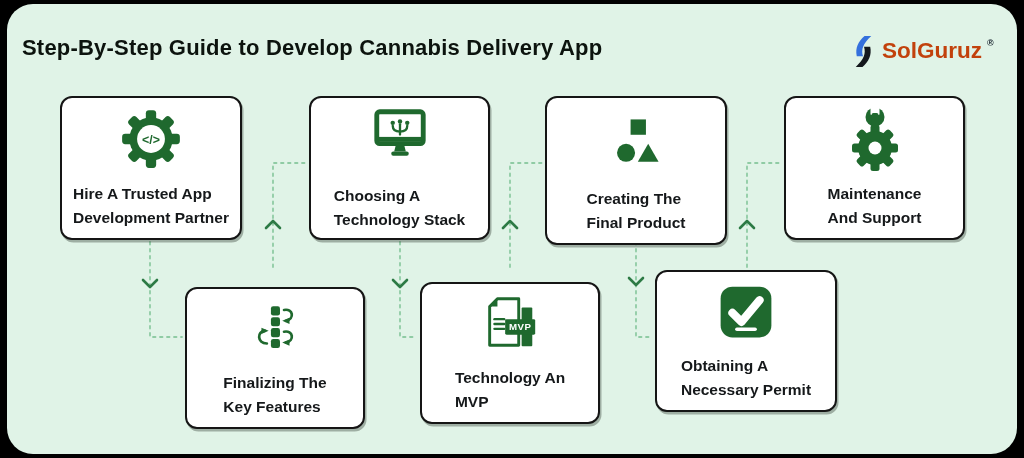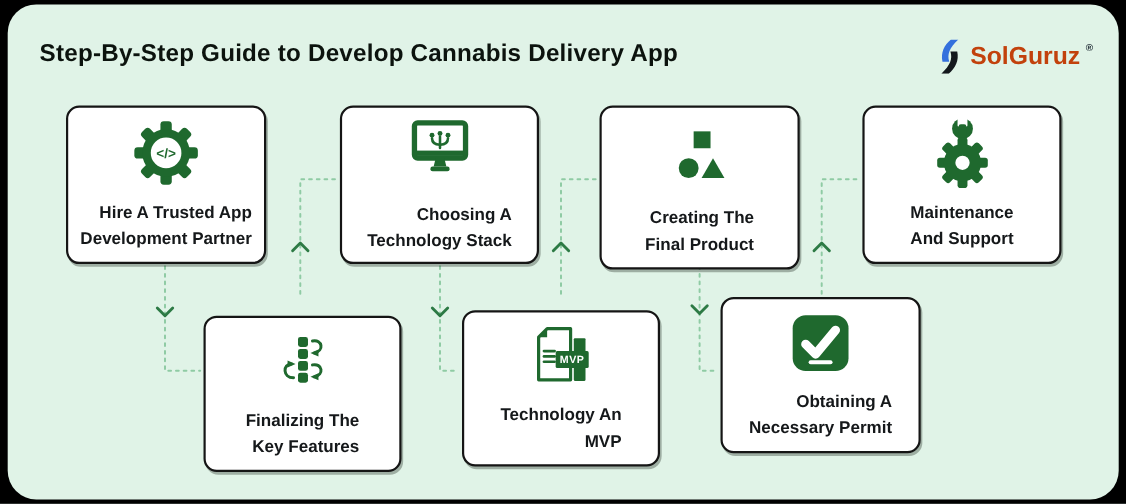--- a/index.html
+++ b/index.html
@@ -6,39 +6,39 @@
   body{
     width:1024px;height:458px;position:relative;background:#000;
     font-family:"Liberation Sans", sans-serif;overflow:hidden;
   }
   .panel{
     position:absolute;left:7px;top:4px;width:1010px;height:450px;
     background:#e0f3e7;border-radius:26px;
   }
   .stage{position:absolute;inset:0;}
   .page-title{
-    position:absolute;left:36px;top:35px;
+    position:absolute;left:22px;top:35px;
     font-size:22px;font-weight:bold;color:#0c130e;letter-spacing:.2px;
   }
   .brand{
     position:absolute;left:850px;top:36px;display:flex;align-items:flex-start;gap:5px;
   }
   .brand-name{font-size:22.5px;font-weight:bold;color:#c2410c;line-height:30px;}
   .brand-reg{font-size:9px;font-weight:bold;color:#15202b;margin-top:2px;}
   .connectors{position:absolute;left:0;top:0;z-index:2;}
   .card{
     position:absolute;z-index:3;background:#fff;
     border:2px solid #151515;border-radius:12px;
     box-shadow:1.5px 2.5px 0 rgba(18,28,20,.32);
     display:flex;flex-direction:column;align-items:center;justify-content:center;
     gap:9px;box-sizing:border-box;padding:8px 8px;
   }
   .card .icon-wrap{height:74px;display:flex;align-items:center;justify-content:center;}
   .card .step-title{
-    font-size:15.5px;font-weight:bold;color:#15181a;text-align:right;
+    font-size:15.5px;font-weight:bold;color:#15181a;text-align:left;
     line-height:1.55;white-space:pre-line;
   }
   .pos-c1{left:60px;top:96px;width:182px;height:144px;}
   .pos-c2{left:309px;top:96px;width:181px;height:144px;gap:20px;}
   .pos-c3{left:545px;top:96px;width:182px;height:149px;}
   .pos-c4{left:784px;top:96px;width:181px;height:144px;}
   .pos-c5{left:185px;top:270px;width:180px;height:142px;margin-top:17px;}
   .pos-c6{left:420px;top:282px;width:180px;height:142px;}
   .pos-c7{left:655px;top:270px;width:182px;height:142px;}
 </style>

